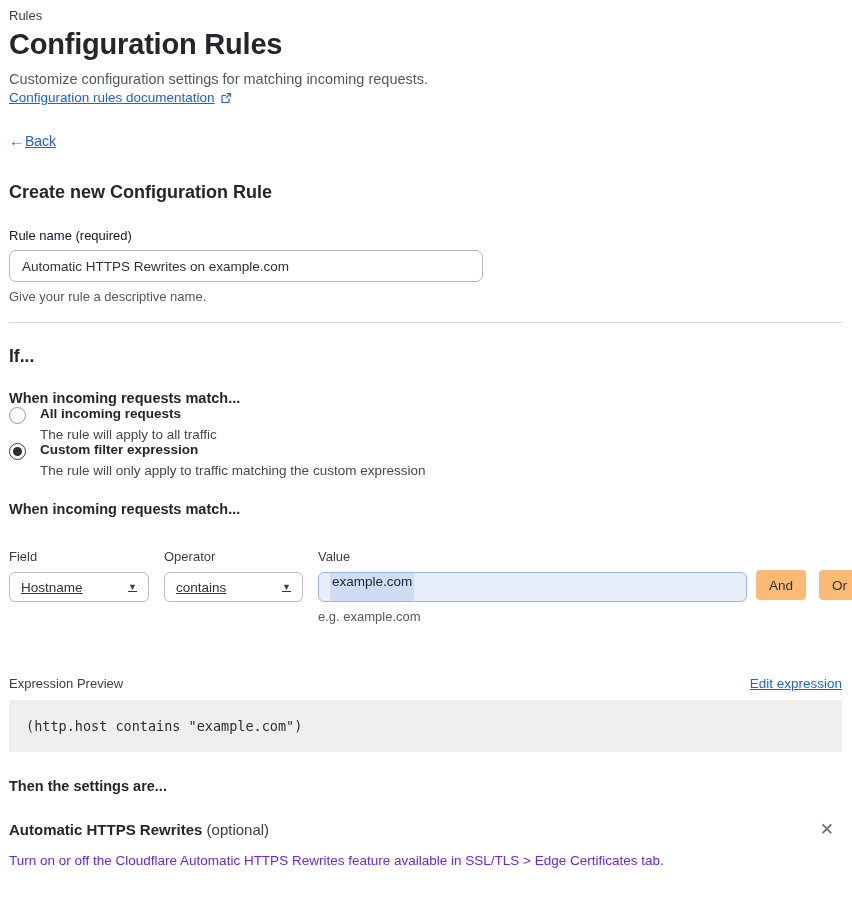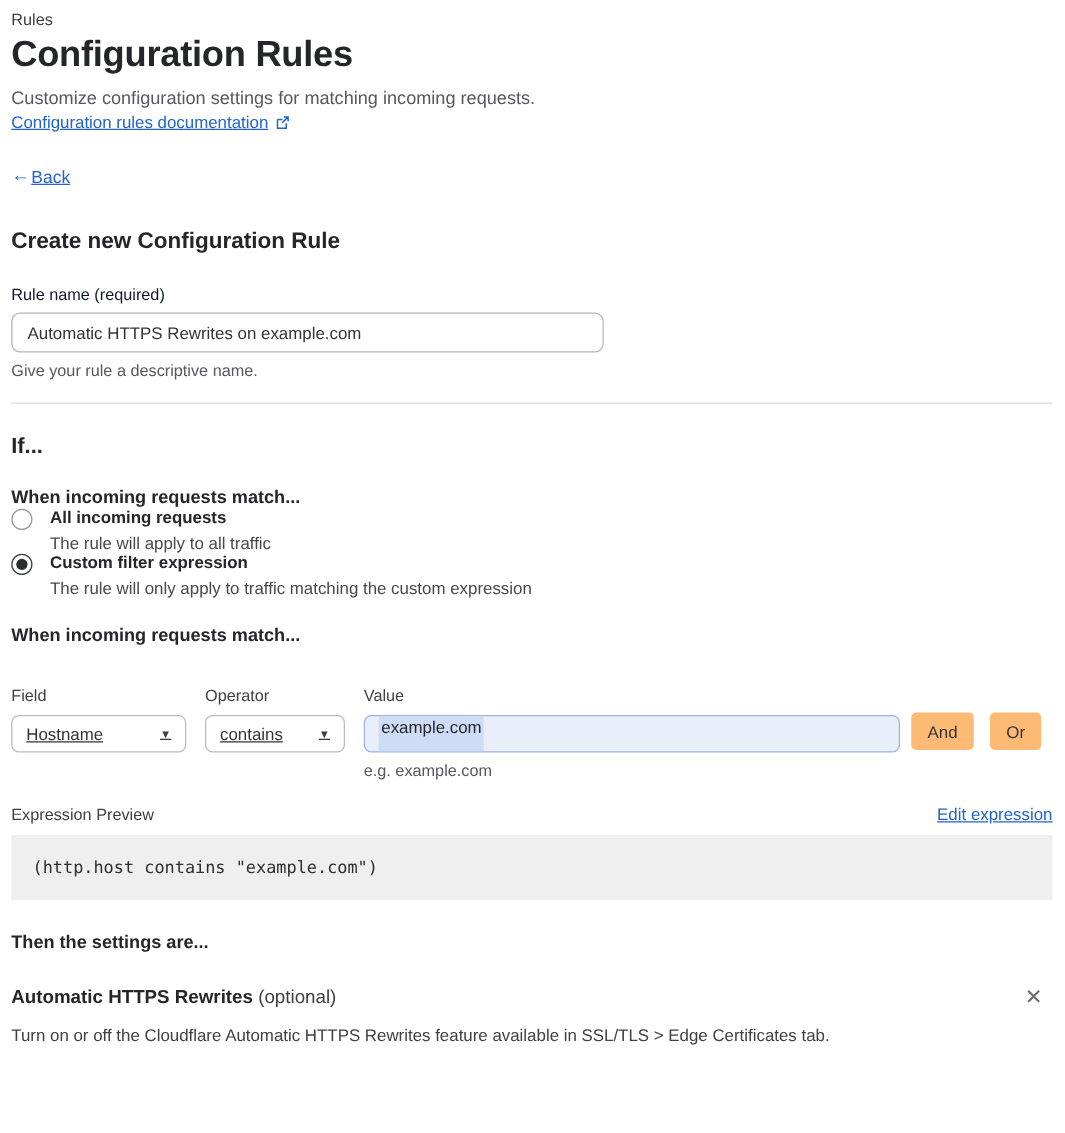--- a/index.html
+++ b/index.html
@@ -57,56 +57,56 @@
 
   .builder-title { margin-top: 41px; }
   .builder-row { display: flex; margin-top: 32px; align-items: flex-start; }
   .builder-col .col-label { font-size: 13px; color: #3c3e42; margin-bottom: 8px; margin-top: 0; }
   .select-box {
     height: 30px; border: 1px solid #b9bbbf; border-radius: 6px; background: #fff;
     display: flex; align-items: center; justify-content: space-between;
     padding: 0 11px; font-size: 13.5px; color: #313335; cursor: pointer; text-decoration: underline;
   }
   .select-field { width: 140px; margin-right: 15px; }
-  .select-operator { width: 112px; margin-right: 15px; }
+  .select-operator { width: 139px; margin-right: 15px; }
   .chevron { font-size: 9px; color: #3c3e42; margin-left: 8px; }
   .value-col { }
   .value-input {
     width: 429px; height: 30px;
     border: 1px solid #9bb4e4; border-radius: 6px;
     background: #e9eefb; padding: 0 11px; font-size: 13.5px;
     display: flex; color: #25272b;
   }
   .value-input .selected-text { background: #cfdcf6; padding: 1px 2px; border-radius: 1px; }
   .conn-buttons { display: flex; margin-left: 9px; margin-top: 21px; gap: 13px; }
   .conn-btn {
     background: #fdba74; border: none; border-radius: 4px;
     height: 30px; padding: 0 13px; font-size: 13.5px; color: #313335;
     font-family: "Liberation Sans", sans-serif; cursor: pointer;
   }
 
-  .expr-row { display: flex; justify-content: space-between; align-items: flex-end; margin-top: 20px; width: 833px; }
+  .expr-row { display: flex; justify-content: space-between; align-items: flex-end; margin-top: 52px; width: 833px; }
   .expr-label { font-size: 13px; color: #3c3e42; }
   .expr-edit { font-size: 13.5px; }
   .code-block {
     margin-top: 9px; width: 833px; height: 52px;
     background: #efefef; display: flex; align-items: center;
     padding: 0 17px;
     font-family: "DejaVu Sans Mono", "Liberation Mono", monospace;
     font-size: 13.5px; color: #2c2e31;
   }
 
   h3.then-title { font-size: 14.5px; font-weight: 700; color: #24262a; margin-top: 26px; }
 
   .setting-header { display: flex; justify-content: space-between; align-items: center; margin-top: 25px; width: 827px; }
   .setting-name { font-size: 15px; color: #24262a; }
   .setting-name b { font-weight: 700; }
   .setting-name .optional { font-weight: 400; color: #3c3e42; }
   .close-icon { font-size: 17px; color: #6b6d71; cursor: pointer; line-height: 1; padding: 2px; }
-  .setting-desc { font-size: 13.5px; color: #404040; margin-top: 13px; }
+  .setting-desc { font-size: 13.5px; color: #6d28d9; margin-top: 13px; }
 </style>
 </head>
 <body>
 
 <div class="page">
 
   <div class="breadcrumb">Rules</div>
   <h1 class="page-title">Configuration Rules</h1>
   <div class="subtitle">Customize configuration settings for matching incoming requests.</div>
 

